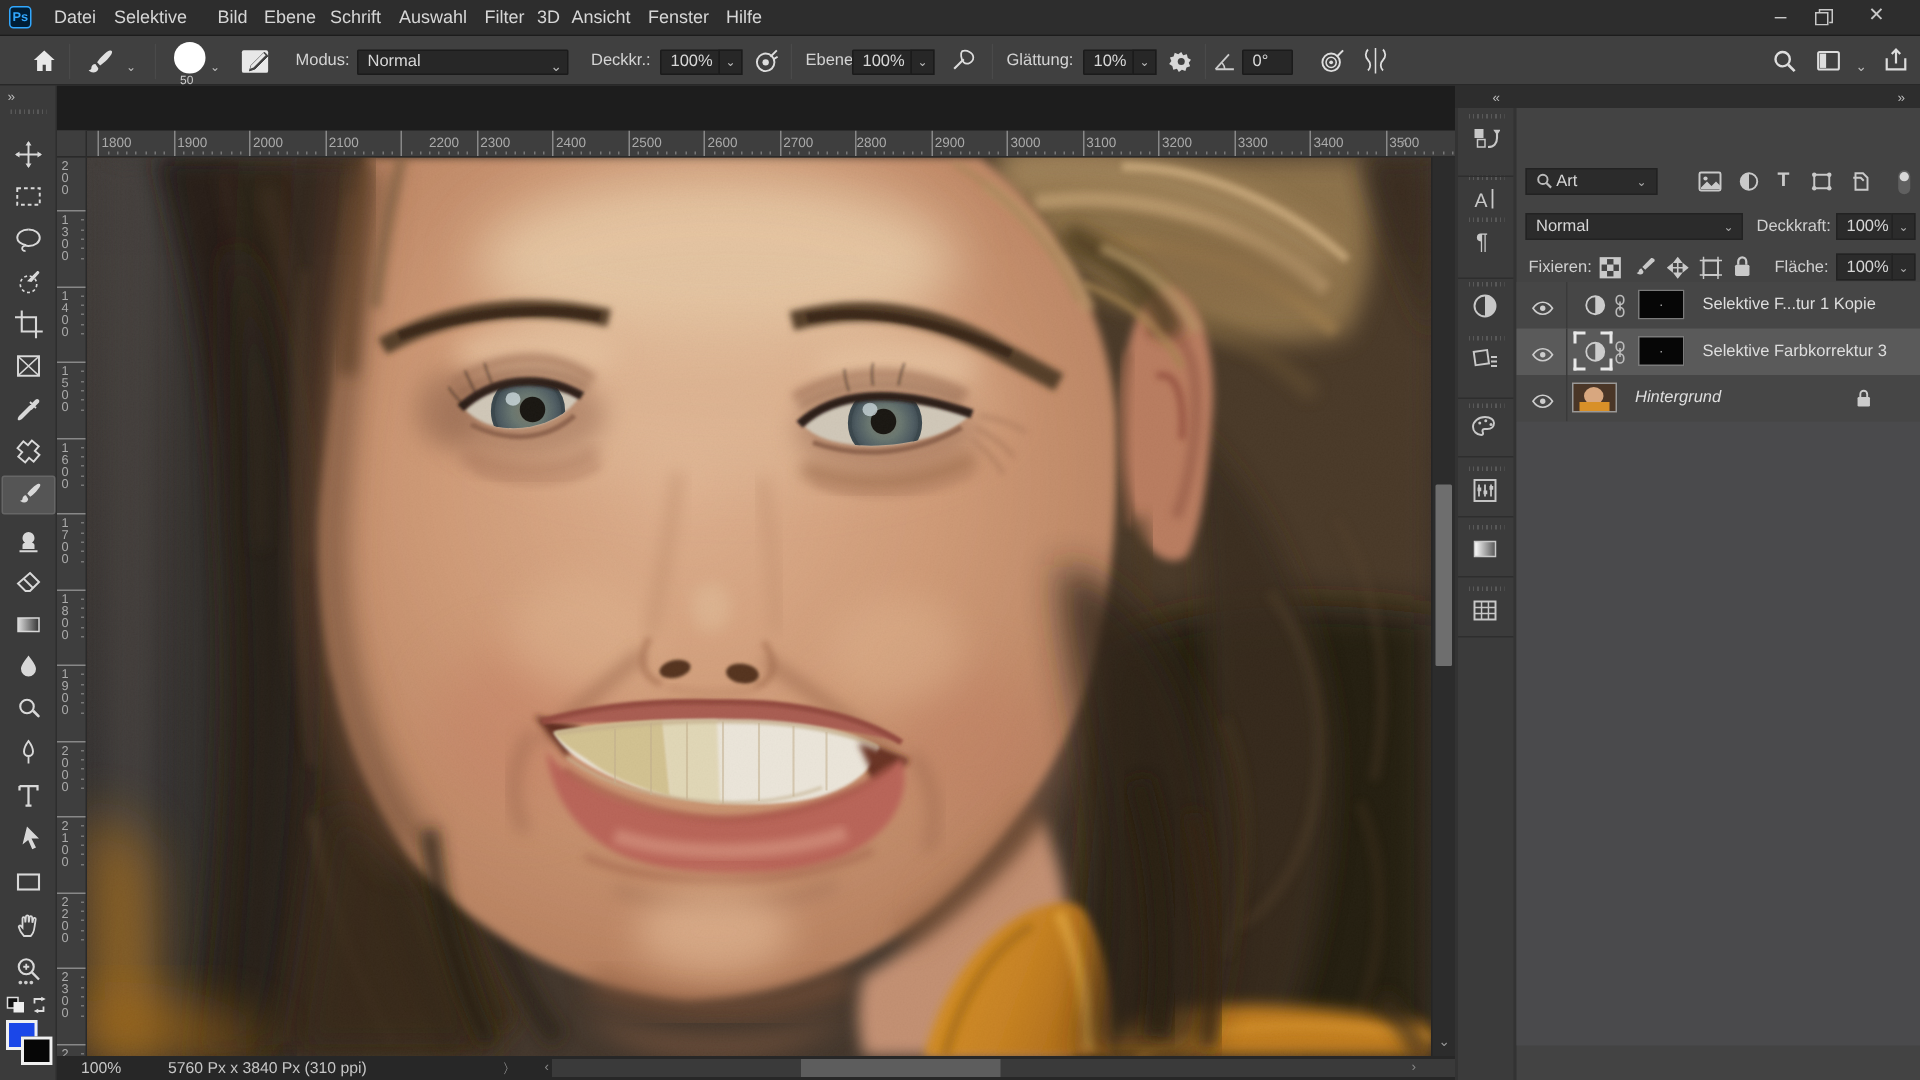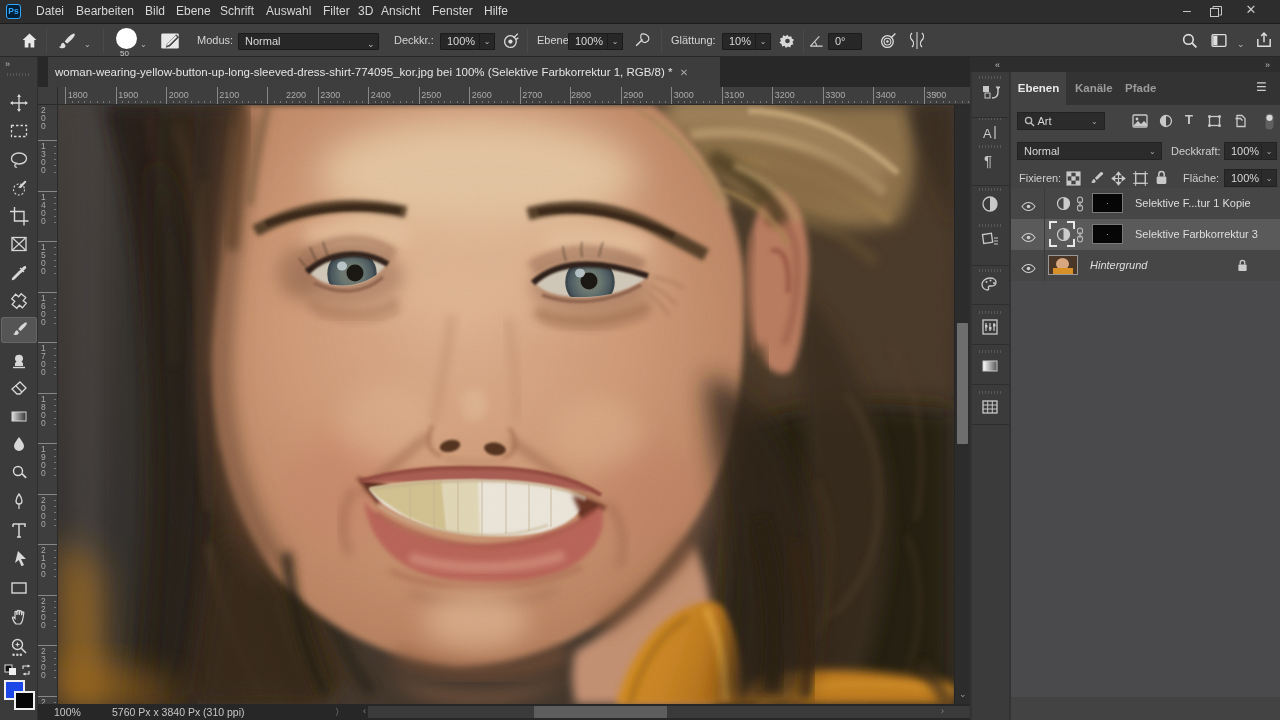--- a/index.html
+++ b/index.html
@@ -63,21 +63,21 @@
 #fgsw{position:absolute;left:4px;top:623px;width:21px;height:20px;background:#1b47e8;border:2px solid #f0f0f0;}
 #bgsw{position:absolute;left:14px;top:634px;width:21px;height:19px;background:#060606;border:2px solid #f0f0f0;}
 </style>
 </head>
 <body>
 <div id="app">
 
   <div id="titlebar">
     <div id="pslogo">Ps</div>
     <span class="menu" style="left:36px">Datei</span>
-    <span class="menu" style="left:76px">Bearbeiten</span>
+    <span class="menu" style="left:76px">Selektive</span>
     <span class="menu" style="left:145px">Bild</span>
     <span class="menu" style="left:176px">Ebene</span>
     <span class="menu" style="left:220px">Schrift</span>
     <span class="menu" style="left:266px">Auswahl</span>
     <span class="menu" style="left:323px">Filter</span>
     <span class="menu" style="left:358px">3D</span>
     <span class="menu" style="left:381px">Ansicht</span>
     <span class="menu" style="left:432px">Fenster</span>
     <span class="menu" style="left:484px">Hilfe</span>
     <span class="winbtn" style="left:1173px;font-size:14px;">–</span>
@@ -256,23 +256,20 @@
         <rect x="5" y="4" width="7" height="7" fill="#eee"></rect>
       </svg>
     <svg class="abs" style="left:21px;top:607px" width="12" height="12" viewBox="0 0 12 12">
         <path d="M2 5V2h6M8 7v3H3" fill="none" stroke="#ddd" stroke-width="1.2"></path>
         <path d="M6.5 0.5 9.5 2 6.5 3.5zM4.5 8.5 1.5 10l3 1.5z" fill="#ddd"></path>
       </svg>
     <div id="fgsw"></div>
     <div id="bgsw"></div>
   </div>
 
-  <div id="tabbar">
-    <div id="doctab">woman-wearing-yellow-button-up-long-sleeved-dress-shirt-774095_kor.jpg bei 100% (Selektive Farbkorrektur 1, RGB/8) * <span style="color:#aaa;font-size:10px;padding-left:4px;">✕</span></div>
-  </div>
 
   <div id="hruler">
       <div style="position:absolute;left:27.2px;top:0;width:1px;height:18px;background:#888;"></div>
       <span class="num" style="left:29.7px;top:3px;">1800</span>
       <div style="position:absolute;left:33.5px;bottom:1px;width:1px;height:2px;background:#777;"></div>
       <div style="position:absolute;left:39.8px;bottom:1px;width:1px;height:2px;background:#777;"></div>
       <div style="position:absolute;left:46.1px;bottom:1px;width:1px;height:2px;background:#777;"></div>
       <div style="position:absolute;left:52.4px;bottom:1px;width:1px;height:2px;background:#777;"></div>
       <div style="position:absolute;left:58.7px;bottom:1px;width:1px;height:2px;background:#777;"></div>
       <div style="position:absolute;left:65.0px;bottom:1px;width:1px;height:2px;background:#777;"></div>
@@ -861,26 +858,20 @@
           </svg></div>
         <div class="ssep" style="top:45px;"></div>
         <div class="ssep" style="top:113px;"></div>
         <div class="ssep" style="top:193px;"></div>
         <div class="ssep" style="top:232px;"></div>
         <div class="ssep" style="top:272px;"></div>
         <div class="ssep" style="top:312px;"></div>
         <div class="ssep" style="top:352px;"></div>
       </div>
     <div id="panel">
-      <div id="ptabs">
-        <div class="ptab" id="ptab1">Ebenen</div>
-        <div class="ptab" style="left:64px;">Kanäle</div>
-        <div class="ptab" style="left:114px;">Pfade</div>
-        <span class="abs" style="left:245px;top:8px;color:#ccc;font-size:12px;">☰</span>
-      </div>
       <div class="prow" style="top:40px;height:26px;">
         <div class="pbox" style="left:6px;top:0px;width:88px;"><svg style="vertical-align:-2px" width="11" height="11" viewBox="0 0 12 12">
               <circle cx="5" cy="5" r="3.4" fill="none" stroke="#bbb" stroke-width="1.4"></circle>
               <path d="M7.6 7.6 11 11" stroke="#bbb" stroke-width="1.6"></path>
             </svg> Art</div>
         <span class="abs" style="left:80px;top:5px;color:#aaa;font-size:8px;">⌄</span>
         <svg class="abs" style="left:121px;top:2px" width="16" height="14" viewBox="0 0 16 14">
             <rect x="1" y="1" width="14" height="12" rx="1" fill="none" stroke="#c9c9c9" stroke-width="1.3"></rect>
             <circle cx="5" cy="5" r="1.4" fill="#c9c9c9"></circle>
             <path d="M2 11l4-4 3 3 3-3 3 3v2H2z" fill="#c9c9c9"></path>

